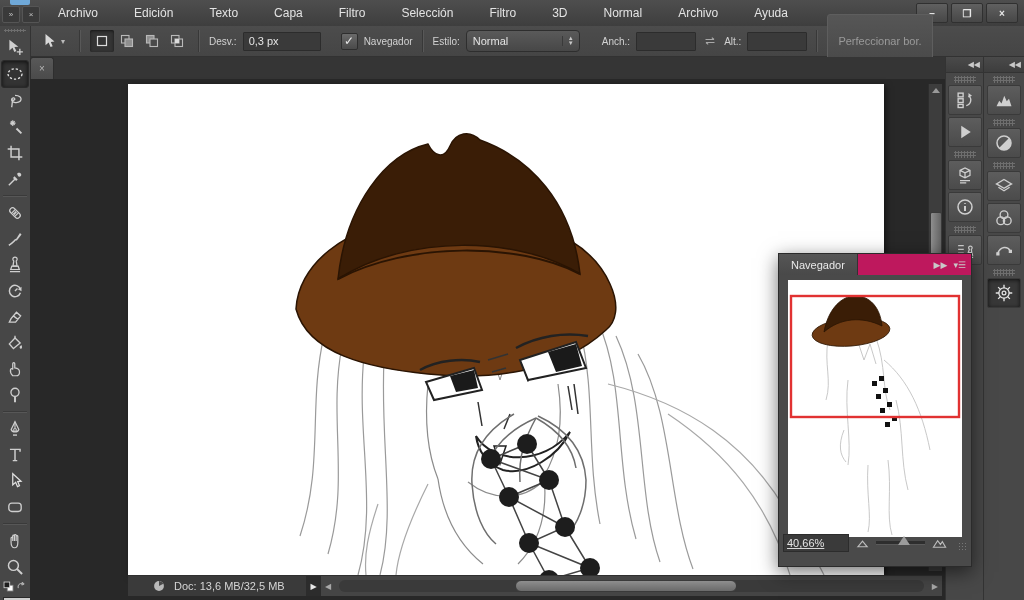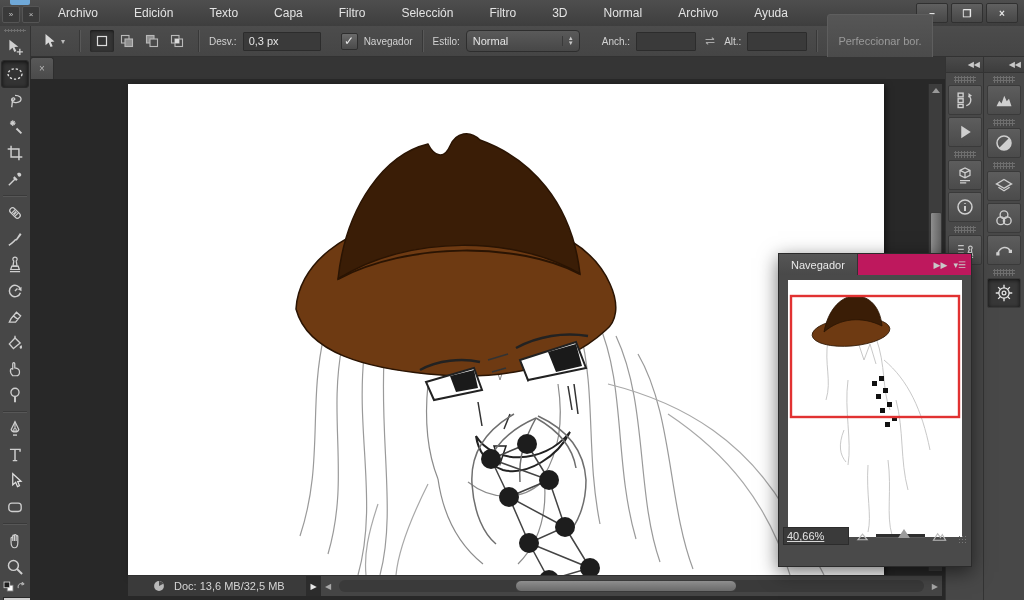--- a/index.html
+++ b/index.html
@@ -103,21 +103,21 @@
     background:linear-gradient(#8e8e8e,#6a6a6a);border:1px solid #3a3a3a;box-sizing:border-box;}
   
   #navigator{position:absolute;left:778px;top:253px;width:192px;height:312px;background:#4a4a4a;
     border:1px solid #2b2b2b;box-shadow:0 5px 18px rgba(0,0,0,.55);}
   .navhead{height:21px;background:#be185d;display:flex;align-items:stretch;}
   .navtab{background:linear-gradient(#565656,#494949);border-right:1px solid #333;
     padding:0 12px;display:flex;align-items:center;font-size:11px;color:#e8e8e8;}
   .navhead .spacer{flex:1;}
   .navhic{display:flex;align-items:center;gap:6px;padding-right:5px;color:#c9c9c9;font-size:9px;}
   .navbody{position:absolute;left:9px;top:26px;width:174px;height:257px;background:#fff;overflow:hidden;}
-  .navfoot{position:absolute;left:0;bottom:17px;width:100%;height:26px;display:flex;align-items:center;text-decoration:underline;}
+  .navfoot{position:absolute;left:0;bottom:10px;width:100%;height:26px;display:flex;align-items:center;text-decoration:underline;}
   .zoomfield{width:58px;height:16px;margin-left:4px;background:#3a3a3a;border:1px solid #2c2c2c;
     color:#e5e5e5;font-size:11px;font-family:"Liberation Sans",sans-serif;padding:0 3px;}
   .mtn{margin:0 6px;flex:0 0 auto;}
   .slider{flex:1;height:3px;background:#2e2e2e;border-bottom:1px solid #5a5a5a;position:relative;}
   .sthumb{position:absolute;left:44%;top:-5px;width:0;height:0;border-left:6px solid transparent;
     border-right:6px solid transparent;border-bottom:9px solid #9c9c9c;}
   .grip-corner{width:10px;height:10px;margin:8px 3px 0 4px;
     background-image:radial-gradient(#777 0.8px,transparent 1px);background-size:3px 3px;}
   svg{display:block;}
 </style>

